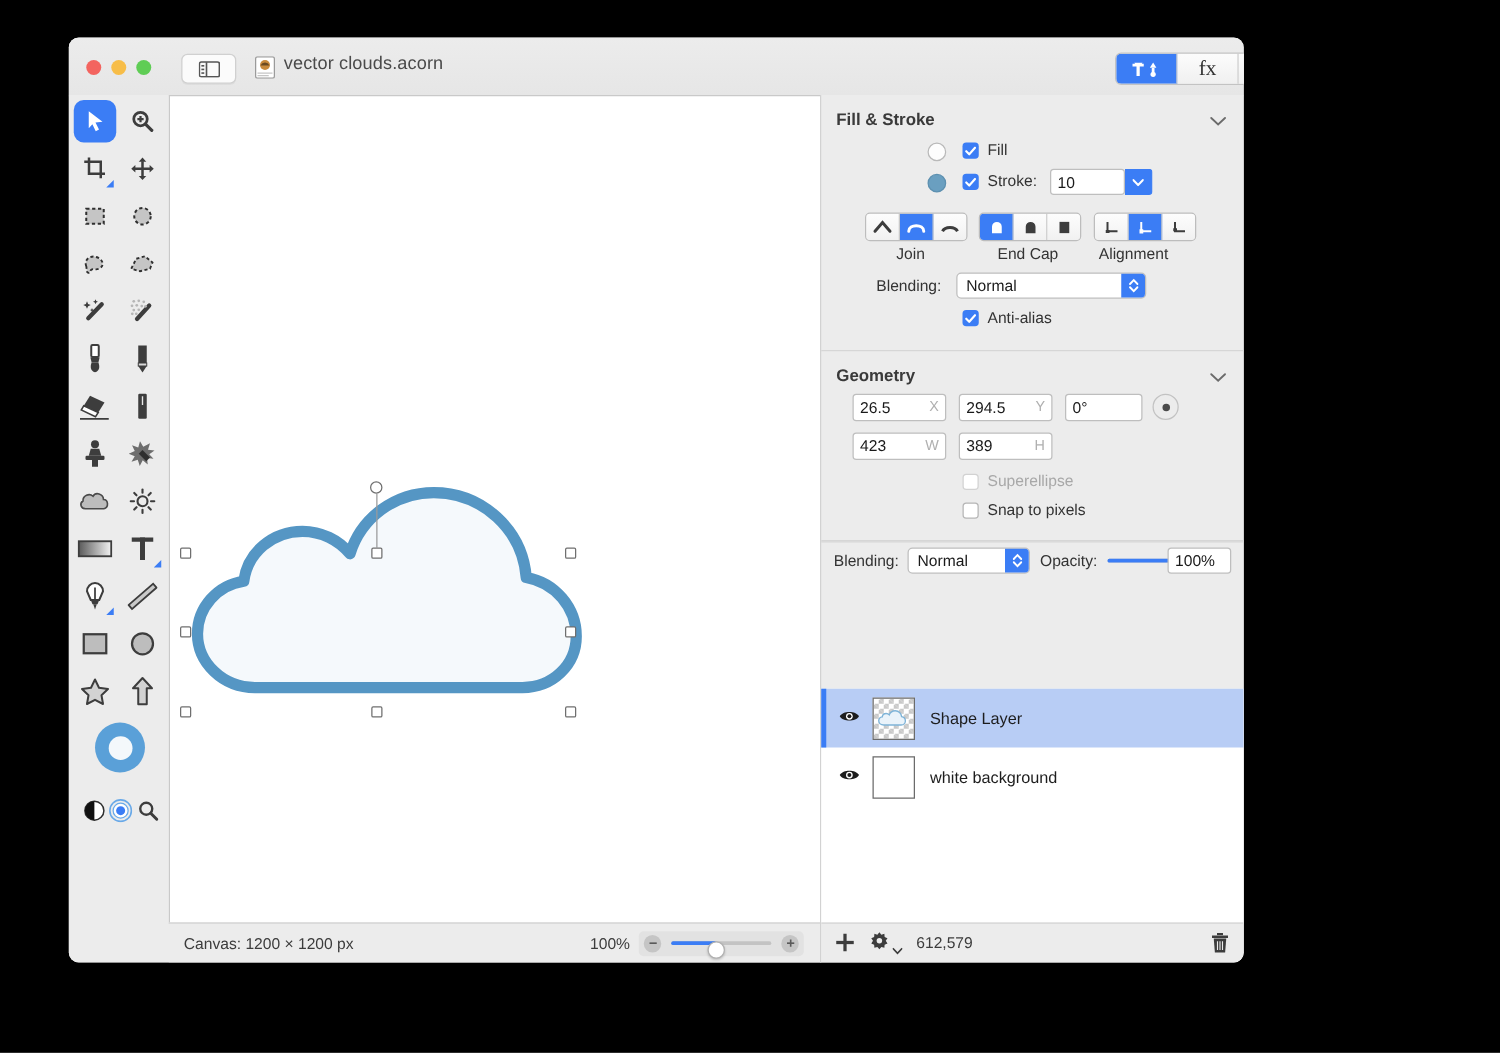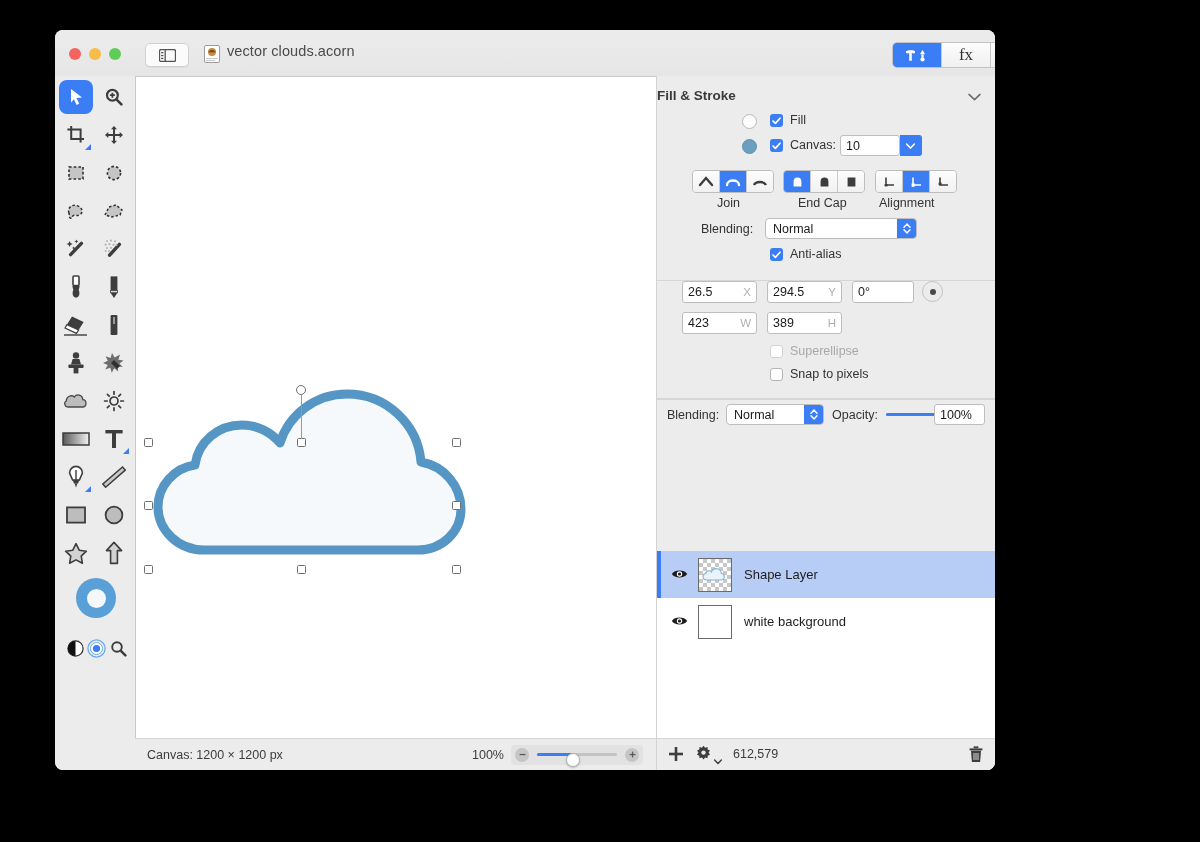--- a/index.html
+++ b/index.html
@@ -138,21 +138,21 @@
 
   
   #inspector {
     position:absolute; right:0; top:0; width:338px; bottom:0;
     background:#ececec; border-left:1px solid #d2d2d2;
   }
   .sec-head {
     position:relative; height:30px;
     display:flex; align-items:center;
     font-size:13.5px; font-weight:bold; color:#3a3a3a;
-    padding-left:0;
+    padding-left:12px;
   }
   .chev { position:absolute; right:14px; top:9px; }
   .sec-div { height:1px; background:#d6d6d6; }
 
   .row { position:relative; }
   .lbl { font-size:12.5px; color:#333; }
   .lbl-dim { font-size:12.5px; color:#a8a8a8; }
 
   .cbx {
     width:13px;height:13px;border-radius:3px;
@@ -582,21 +582,21 @@
           <span class="lbl" style="position:absolute; left:133px; top:3px;">Fill</span>
         </div>
 
         <div class="row" style="height:30px;">
           <div class="swatch sw-stroke" style="position:absolute; left:85px; top:4px;"></div>
           <div class="cbx" style="position:absolute; left:113px; top:4px;">
             <svg width="9" height="8" viewBox="0 0 9 8">
                 <path d="M1 4 L3.4 6.4 L8 1.2" fill="none" stroke="#fff" stroke-width="1.7" stroke-linecap="round" stroke-linejoin="round"></path>
               </svg>
           </div>
-          <span class="lbl" style="position:absolute; left:133px; top:3px;">Canvas:</span>
+          <span class="lbl" style="position:absolute; left:133px; top:3px;">Stroke:</span>
           <div class="txtfield" style="position:absolute; left:183px; top:0px; width:60px; height:21px;">
             <span>10</span>
           </div>
           <div class="stepper-btn" style="position:absolute; left:243px; top:0px; width:22px; height:21px; border:1px solid #3b7df5; border-left:none;">
             <svg width="9" height="6" viewBox="0 0 9 6">
                 <path d="M0.6 1 L4.5 5 L8.4 1" fill="none" stroke="#fff" stroke-width="1.6" stroke-linecap="round"></path>
               </svg>
           </div>
         </div>
 
@@ -680,20 +680,28 @@
           <div class="cbx" style="position:absolute; left:113px; top:2px;">
             <svg width="9" height="8" viewBox="0 0 9 8">
                 <path d="M1 4 L3.4 6.4 L8 1.2" fill="none" stroke="#fff" stroke-width="1.7" stroke-linecap="round" stroke-linejoin="round"></path>
               </svg>
           </div>
           <span class="lbl" style="position:absolute; left:133px; top:1px;">Anti-alias</span>
         </div>
 
         <div class="sec-div" style="margin-top:8px;"></div>
 
+        <div class="sec-head" style="margin-top:4px;">
+          <span>Geometry</span>
+          <span class="chev">
+            <svg width="13" height="8" viewBox="0 0 13 8">
+                <path d="M1 1.4 L6.5 6.6 L12 1.4" fill="none" stroke="#6b6b6b" stroke-width="1.5" stroke-linecap="round"></path>
+              </svg>
+          </span>
+        </div>
 
         <div class="row" style="height:31px;">
           <div class="txtfield" style="position:absolute; left:25px; top:0; width:75px; height:22px;">
             <span>26.5</span>
             <span class="unit">X</span>
           </div>
           <div class="txtfield" style="position:absolute; left:110px; top:0; width:75px; height:22px;">
             <span>294.5</span>
             <span class="unit">Y</span>
           </div>

